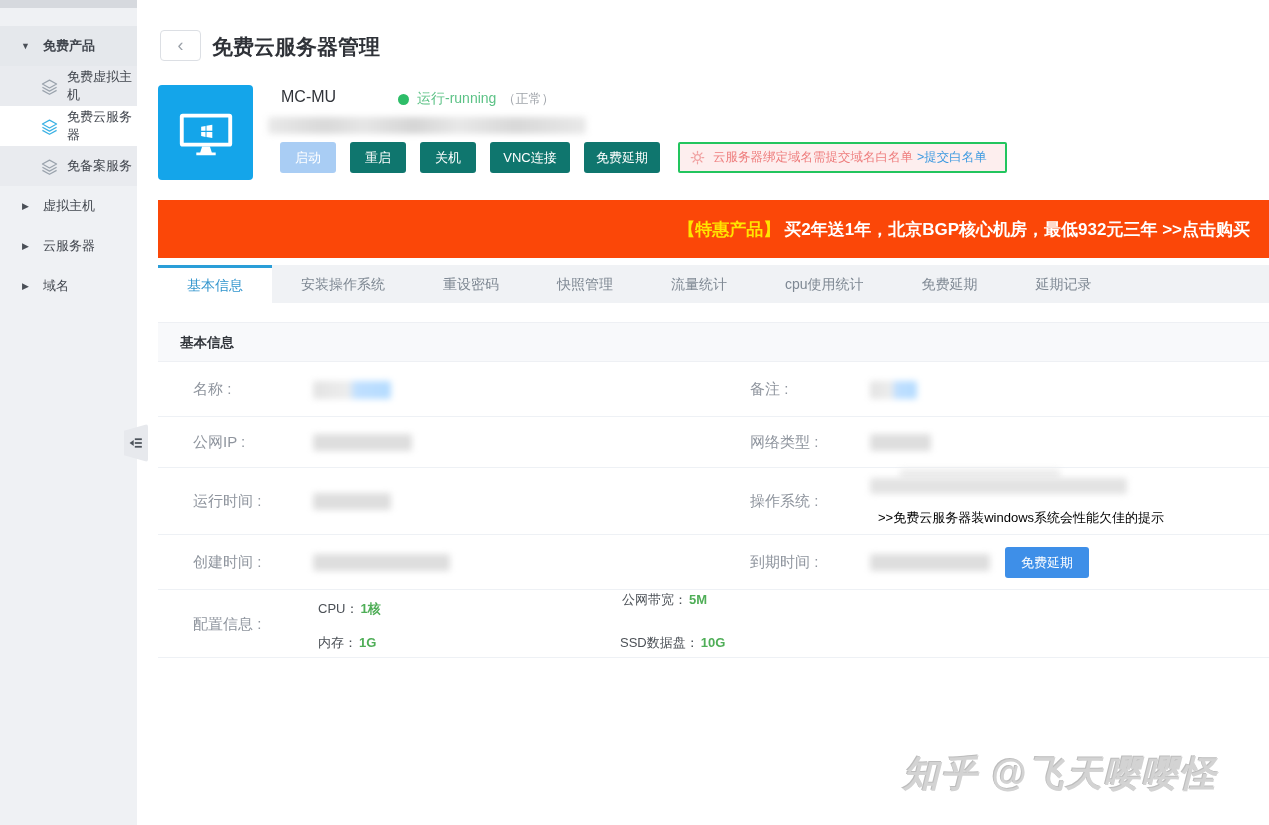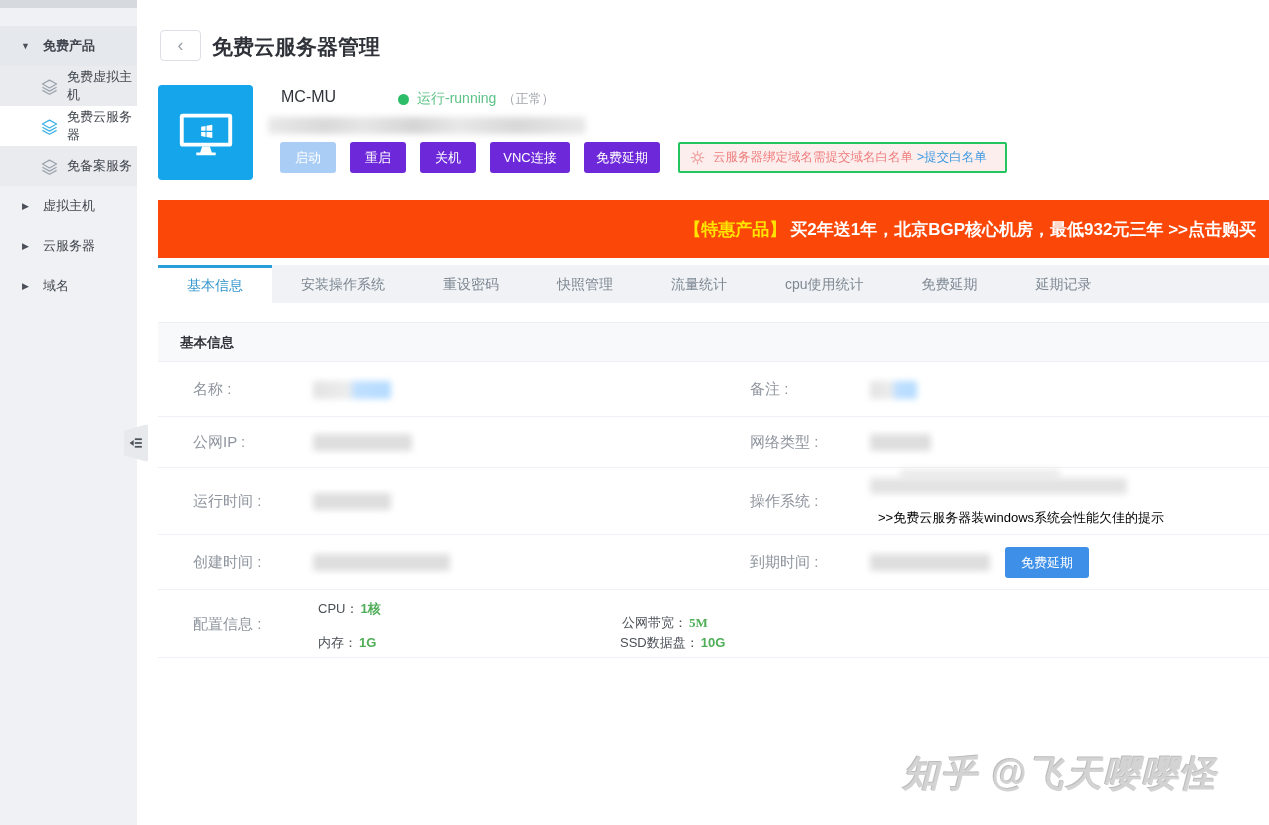--- a/index.html
+++ b/index.html
@@ -25,29 +25,29 @@
   
   .server-icon { position:absolute; left:158px; top:85px; width:95px; height:95px; background:#14a5ea; border-radius:4px; display:flex; align-items:center; justify-content:center; }
   .server-name { position:absolute; left:281px; top:88px; font-size:16px; color:#303339; }
   .server-status { position:absolute; left:398px; top:90px; display:flex; align-items:center; font-size:14px; }
   .dot { width:11px; height:11px; border-radius:50%; background:#2dbd68; margin-right:8px; }
   .st-text { color:#5cc286; }
   .st-note { color:#a2a6ac; font-size:13px; margin-left:6px; }
   .blur-line { position:absolute; left:268px; top:117px; width:318px; height:17px; border-radius:2px;
     background:linear-gradient(90deg,#e9e9e9 0%,#d9d9d9 18%,#e6e6e6 30%,#d5d5d5 46%,#e8e8e8 60%,#d8d8d8 78%,#e9e9e9 100%);
     filter:blur(3px); }
-  .btn { position:absolute; top:142px; height:31px; background:#6d28d9; color:#fff; font-size:13px; border:none; border-radius:3px; cursor:pointer; font-family:inherit; }
+  .btn { position:absolute; top:142px; height:31px; background:#0f766e; color:#fff; font-size:13px; border:none; border-radius:3px; cursor:pointer; font-family:inherit; }
   .btn.disabled { background:#a9cdf4; }
   .b0{left:280px;width:56px;} .b1{left:350px;width:56px;} .b2{left:420px;width:56px;} .b3{left:490px;width:80px;} .b4{left:584px;width:76px;}
   .notice { position:absolute; left:678px; top:142px; width:329px; height:31px; background:#fdeeee; border:2px solid #22c55e; border-radius:2px; display:flex; align-items:center; padding-left:10px; font-size:12.5px; }
   .notice-text { color:#ee7d7d; margin-left:8px; }
   .notice-link { color:#3d9ae0; margin-left:4px; text-decoration:none; cursor:pointer; }
 
   
-  .banner { position:absolute; left:158px; top:200px; width:1111px; height:58px; background:#fb4708; display:flex; align-items:center; justify-content:flex-end; padding-right:13px; cursor:pointer; }
+  .banner { position:absolute; left:158px; top:200px; width:1111px; height:58px; background:#fb4708; display:flex; align-items:center; justify-content:flex-end; padding-right:19px; cursor:pointer; }
   .banner-hl { color:#ffe400; font-size:17px; font-weight:bold; }
   .banner-text { color:#ffffff; font-size:17px; font-weight:bold; margin-left:4px; }
 
   
   .tabbar { position:absolute; left:158px; top:265px; width:1111px; height:38px; background:#f0f2f5; display:flex; }
   .tab { height:38px; line-height:38px; padding:0 29px; font-size:14px; color:#7e8893; cursor:pointer; white-space:nowrap; }
   .tab.active { background:#fff; border-top:3px solid #2a9ed8; line-height:34px; color:#3295cd; }
 
   
   .card { position:absolute; left:158px; top:322px; width:1111px; }
@@ -219,21 +219,21 @@
       <span class="lab l">创建时间 :</span>
       <span class="blur" style="left:155px;top:19px;width:137px;height:17px;"></span>
       <span class="lab r">到期时间 :</span>
       <span class="blur" style="left:712px;top:19px;width:120px;height:17px;"></span>
       <button class="renew-btn">免费延期</button>
     </div>
 
     <div class="irow r5">
       <span class="lab l">配置信息 :</span>
       <span class="cfg" style="left:160px;top:10px;"><span>CPU：</span><b>1核</b></span>
-      <span class="cfg" style="left:464px;top:24px;font-family:Liberation Serif, serif;"><span>公网带宽：</span><b>5M</b></span>
+      <span class="cfg" style="left:464px;top:1px;"><span>公网带宽：</span><b>5M</b></span>
       <span class="cfg" style="left:160px;top:44px;text-align:center;"><span>内存：</span><b>1G</b></span>
       <span class="cfg" style="left:462px;top:44px;"><span>SSD数据盘：</span><b>10G</b></span>
     </div>
   </div>
 
   <div class="watermark">知乎 @飞天嘤嘤怪</div>
 
 </div>
 
 </body></html>

